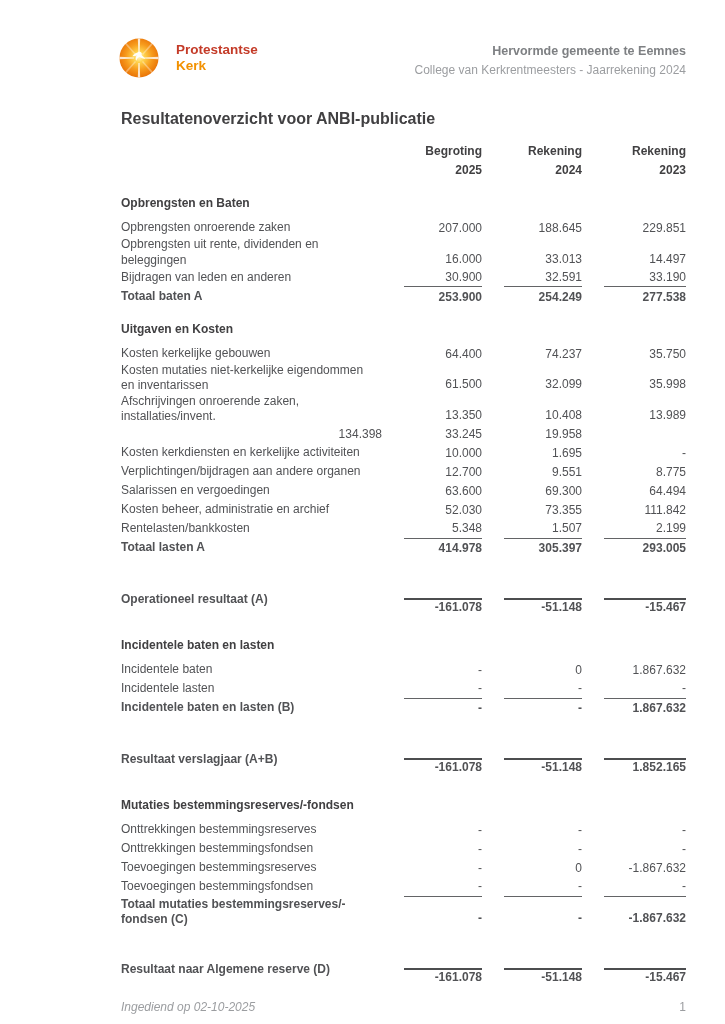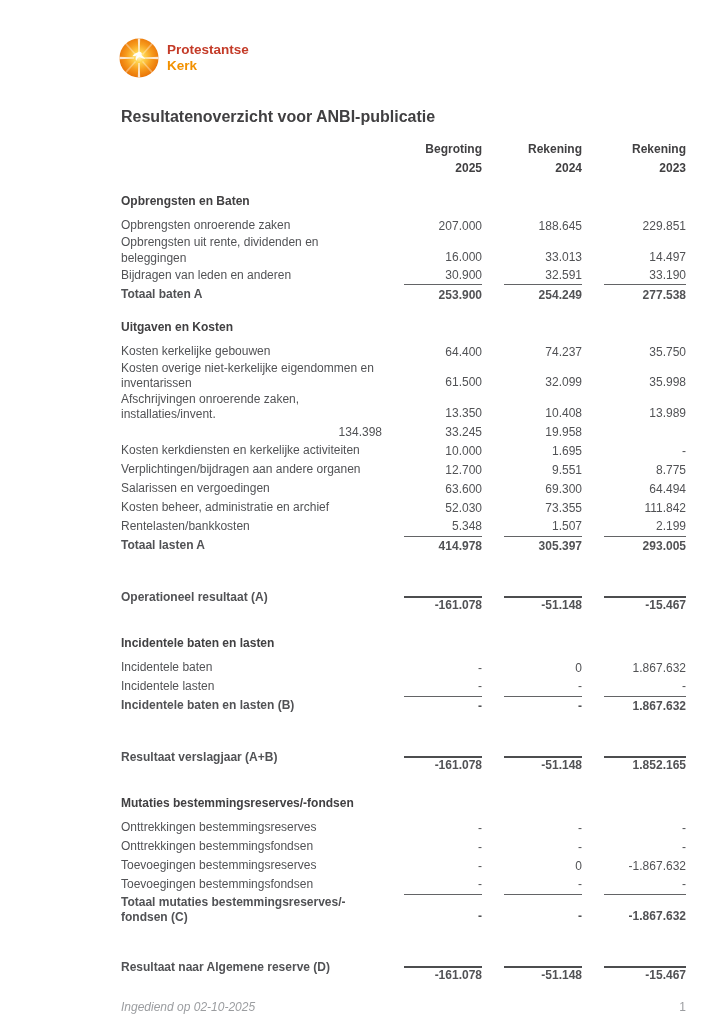--- a/index.html
+++ b/index.html
@@ -5,21 +5,21 @@
   html,body{margin:0;padding:0;background:#e8e8e8;}
   .page{
     position:relative;width:725px;height:1024px;margin:0 auto;background:#ffffff;
     font-family:"Liberation Sans",sans-serif;color:var(--text_body,#515255);
     overflow:hidden;
   }
   .content{position:absolute;left:121px;right:39px;top:0;}
 
   
   .hdr{display:flex;justify-content:space-between;align-items:flex-start;margin-top:38px;}
-  .brand{display:flex;align-items:center;gap:8px;margin-left:-2px;}
+  .brand{display:flex;align-items:center;gap:17px;margin-left:-2px;}
   .brand-name{line-height:1.2;font-size:13.5px;font-weight:bold;}
   .brand-l1{color:var(--logo_red,#c43b28);display:block;}
   .brand-l2{color:var(--logo_orange,#f29100);display:block;}
   .hdr-right{text-align:right;font-size:12px;color:var(--muted,#97999c);line-height:1.55;padding-top:4px;}
   .hdr-org{font-weight:bold;color:var(--muted_dark,#7e8083);font-size:12.5px;}
 
   
   .doc-title{margin:30px 0 0 0;font-size:16px;font-weight:bold;color:var(--text_dark,#3f4041);}
 
   
@@ -69,20 +69,24 @@
             <polygon points="5.5,34.5 7,35.5 17,24 16,23" opacity="0.35"></polygon>
             <polygon points="34.5,34.5 33,35.5 23,24 24,23" opacity="0.35"></polygon>
             <path d="M20 13.5 c-2.6 1.8 -5.4 2.2 -6.6 4.8 c1.8 0.2 3.2 -0.2 4.4 -1 c-1 1.8 -1.6 3.4 -0.6 5.4 c0.9 -1.8 1.8 -3 3.2 -3.9 c1.8 0.9 3.6 2.6 5.8 1.9 c-1 -1.8 -2.6 -2.2 -3.6 -3.8 c0.6 -1.9 -0.2 -3 -2.6 -3.4 z" opacity="0.95"></path>
           </g>
         </svg>
         <div class="brand-name">
           <span class="brand-l1">Protestantse</span>
           <span class="brand-l2">Kerk</span>
         </div>
       </div>
+      <div class="hdr-right">
+        <div class="hdr-org">Hervormde gemeente te Eemnes</div>
+        <div class="hdr-sub">College van Kerkrentmeesters - Jaarrekening 2024</div>
+      </div>
     </div>
 
     <h1 class="doc-title">Resultatenoverzicht voor ANBI-publicatie</h1>
 
     <div class="colhead">
       <div class="ch-spacer"></div>
       <div class="ch">Begroting
 2025</div>
       <div class="ch">Rekening
 2024</div>
@@ -127,21 +131,21 @@
           <div class="val"></div>
           <div class="val"></div>
         </div>
         <div class="row item">
           <div class="lbl">Kosten kerkelijke gebouwen</div>
           <div class="val">64.400</div>
           <div class="val">74.237</div>
           <div class="val">35.750</div>
         </div>
         <div class="row item">
-          <div class="lbl">Kosten overige niet-kerkelijke eigendommen en inventarissen</div>
+          <div class="lbl">Kosten mutaties niet-kerkelijke eigendommen en inventarissen</div>
           <div class="val">61.500</div>
           <div class="val">32.099</div>
           <div class="val">35.998</div>
         </div>
         <div class="row item">
           <div class="lbl">Afschrijvingen onroerende zaken, installaties/invent.</div>
           <div class="val">13.350</div>
           <div class="val">10.408</div>
           <div class="val">13.989</div>
         </div>

